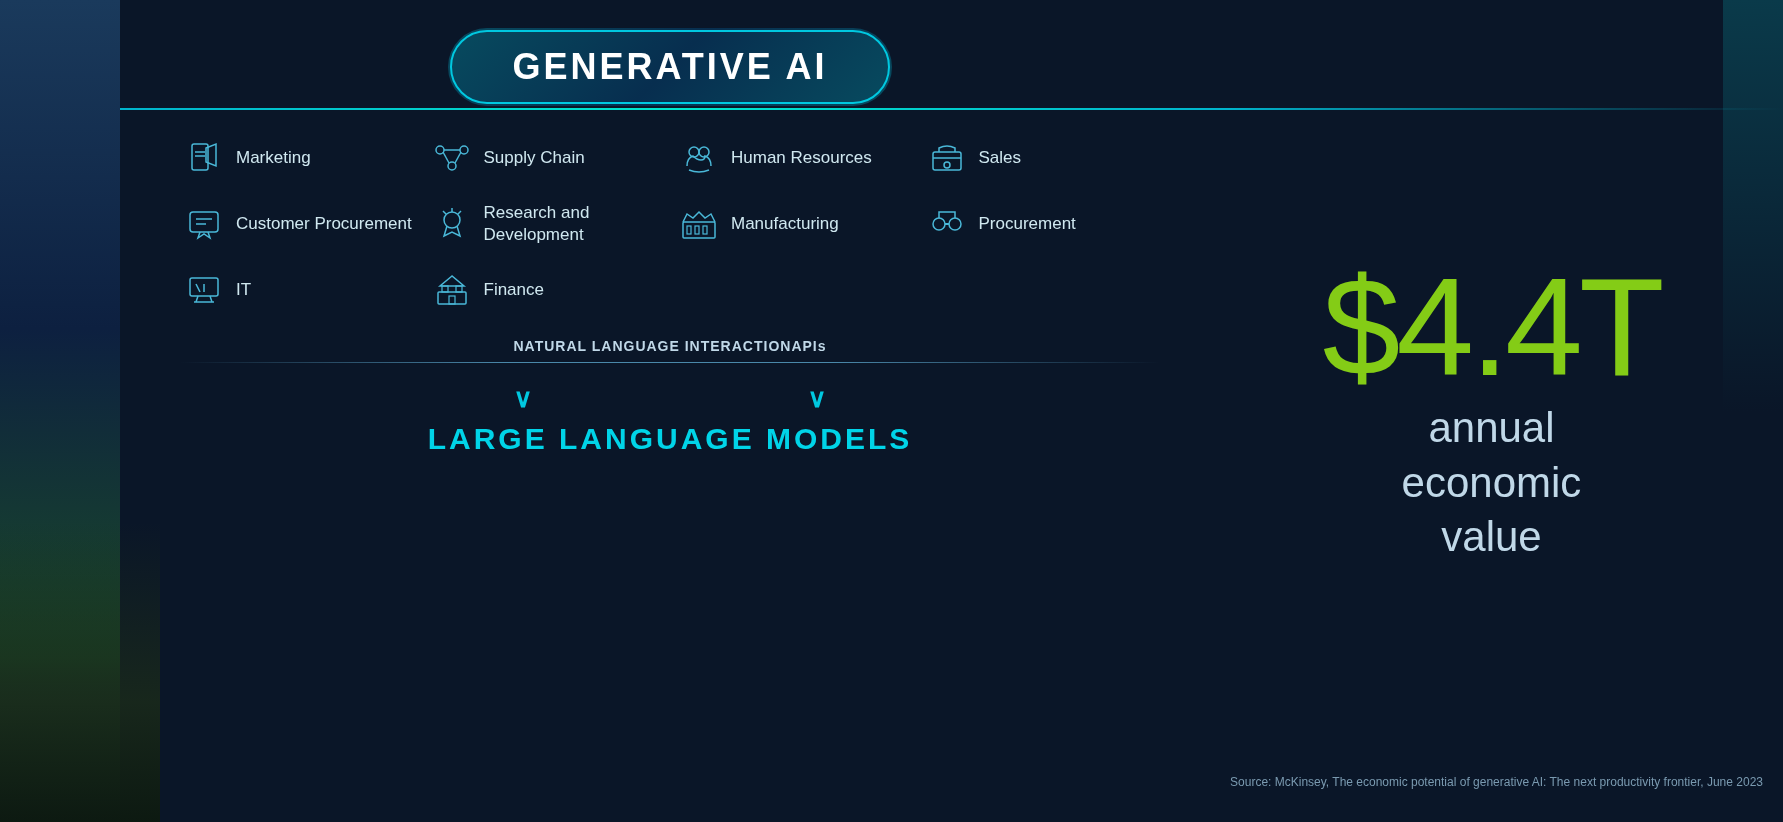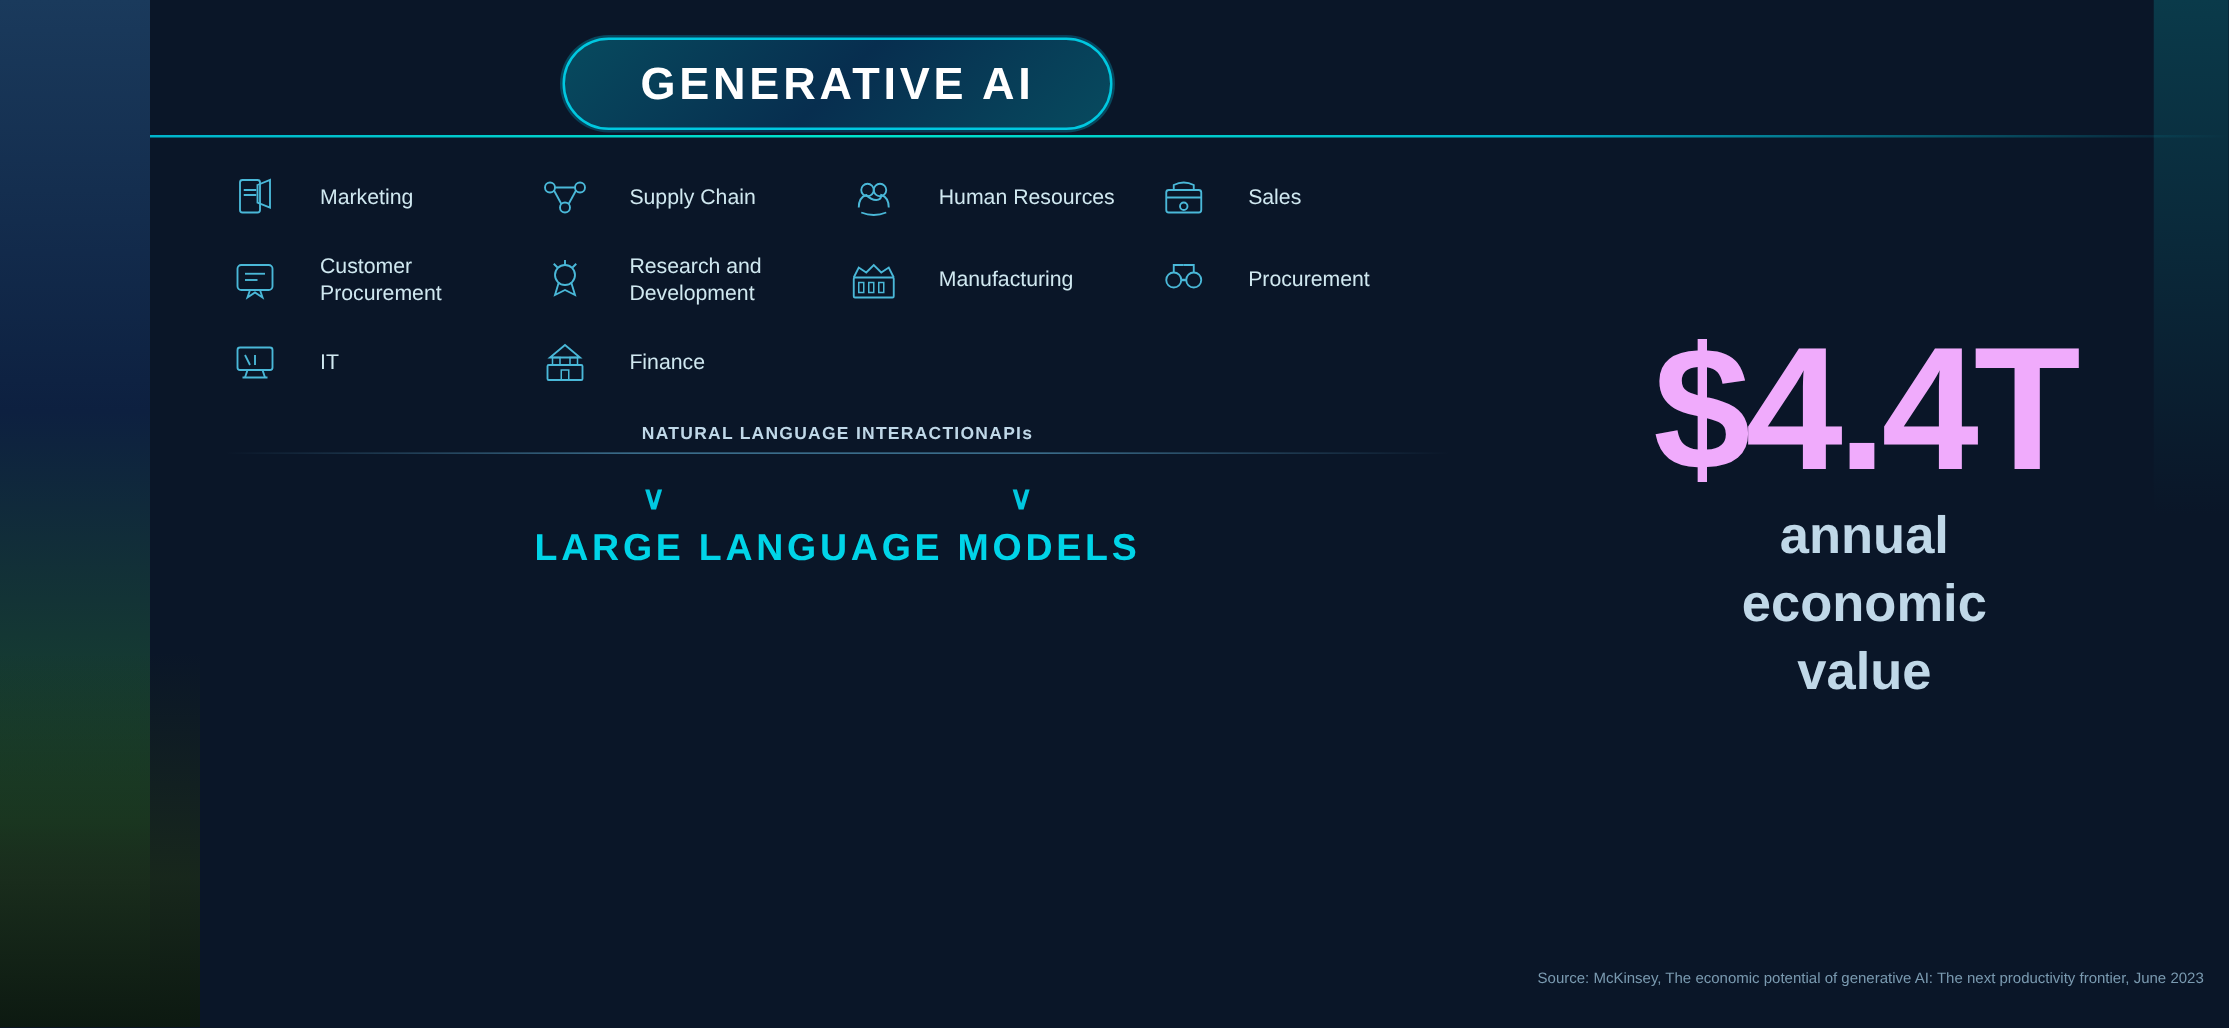--- a/index.html
+++ b/index.html
@@ -95,21 +95,21 @@
       display: grid;
       grid-template-columns: repeat(4, 1fr);
       gap: 18px 10px;
       width: 100%;
       margin-bottom: 24px;
     }
 
     .category-item {
       display: flex;
       align-items: center;
-      gap: 28px;
+      gap: 8px;
     }
 
     .cat-icon {
       flex-shrink: 0;
       width: 48px;
       height: 48px;
       display: flex;
       align-items: center;
       justify-content: center;
     }
@@ -185,30 +185,30 @@
       display: flex;
       flex-direction: column;
       align-items: center;
       justify-content: center;
       padding: 20px 40px;
       position: relative;
     }
 
     .value-amount {
       font-size: 140px;
-      font-weight: 700;
-      color: #f0abfc;
+      font-weight: 400;
+      color: #84cc16;
       line-height: 1;
       letter-spacing: -4px;
     }
 
     .value-desc {
       font-size: 42px;
       color: #c0d8e8;
-      font-weight: 700;
+      font-weight: 400;
       text-align: center;
       line-height: 1.3;
       margin-top: 4px;
     }
 
     .source-text {
       position: absolute;
       bottom: 30px;
       right: 20px;
       font-size: 12px;

